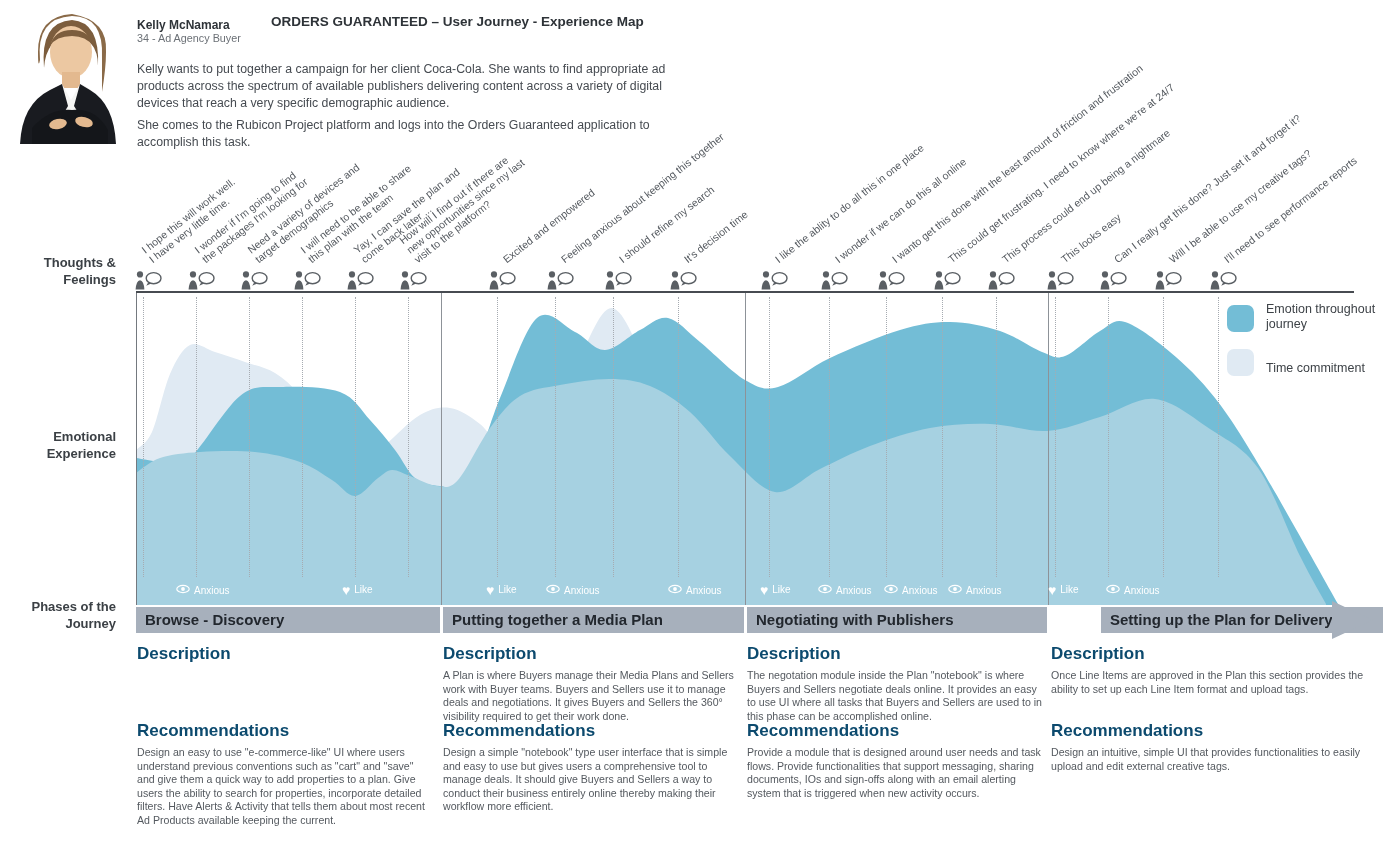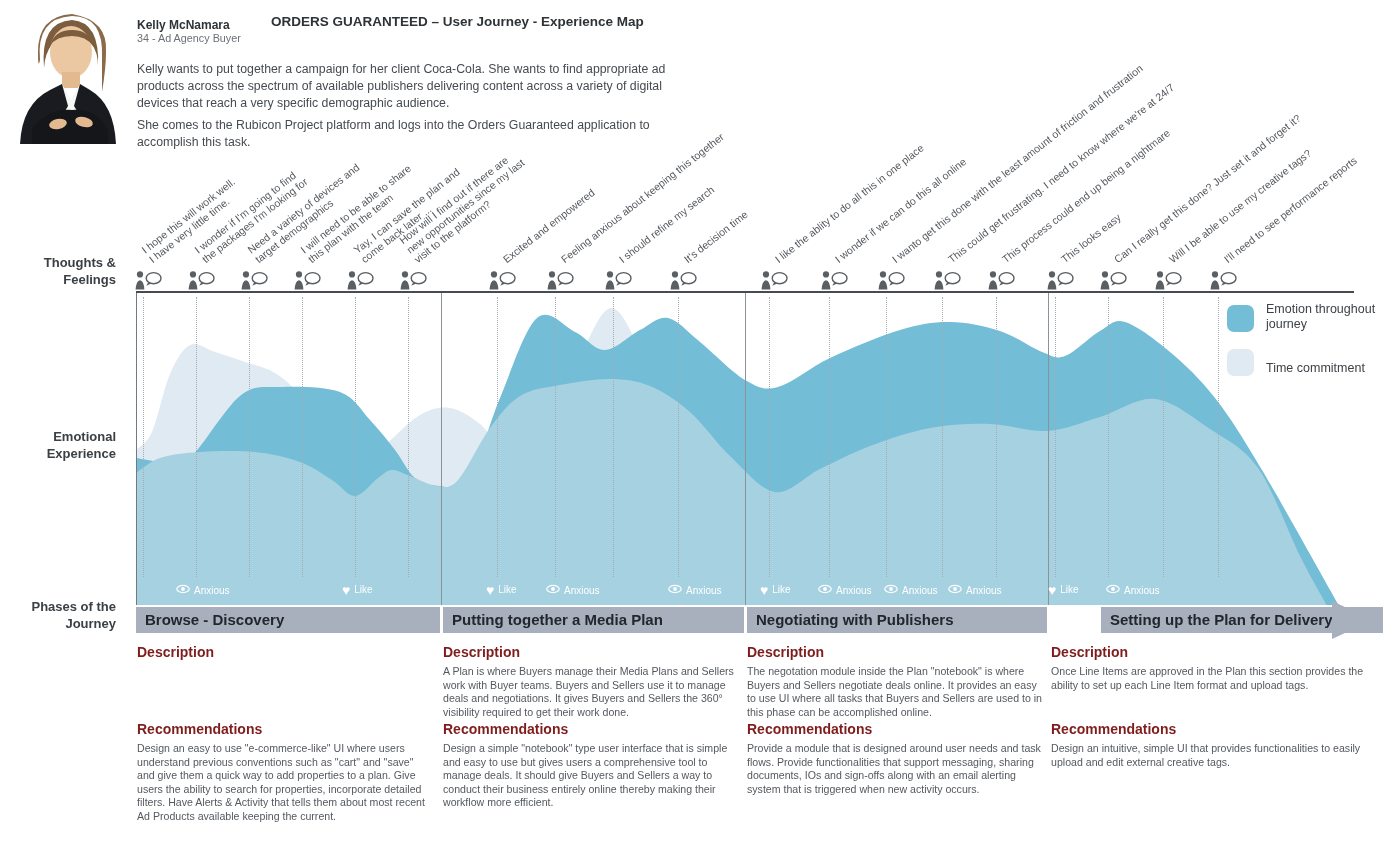--- a/index.html
+++ b/index.html
@@ -46,21 +46,21 @@
   .heart-glyph{font-size:14px;line-height:10px;}
   
   .phase-bar{position:absolute;top:607px;height:26px;background:#a7b0bc;}
   .phase-label{font-size:15px;font-weight:bold;color:#22272e;line-height:26px;
                padding-left:9px;white-space:nowrap;}
   #phase-arrow{left:1332px;top:601px;width:0;height:0;
                border-top:19px solid transparent;border-bottom:19px solid transparent;
                border-left:41px solid #a7b0bc;}
   
   .col{position:absolute;top:644px;}
-  .col h3{margin:0;font-size:14px;font-weight:bold;color:#7f1d1d;}
+  .col h3{margin:0;font-size:17px;font-weight:bold;color:#0c4a6e;}
   .col .body{margin-top:5px;font-size:10.6px;line-height:1.28;color:#54595f;}
   .col .desc-block{height:77px;}
 </style>
 </head>
 <body>
 
 <div id="app">
 
   <svg id="persona-photo" class="abs" viewBox="0 0 116 136" width="116" height="136">
     <rect x="0" y="0" width="116" height="136" fill="#ffffff"></rect>

